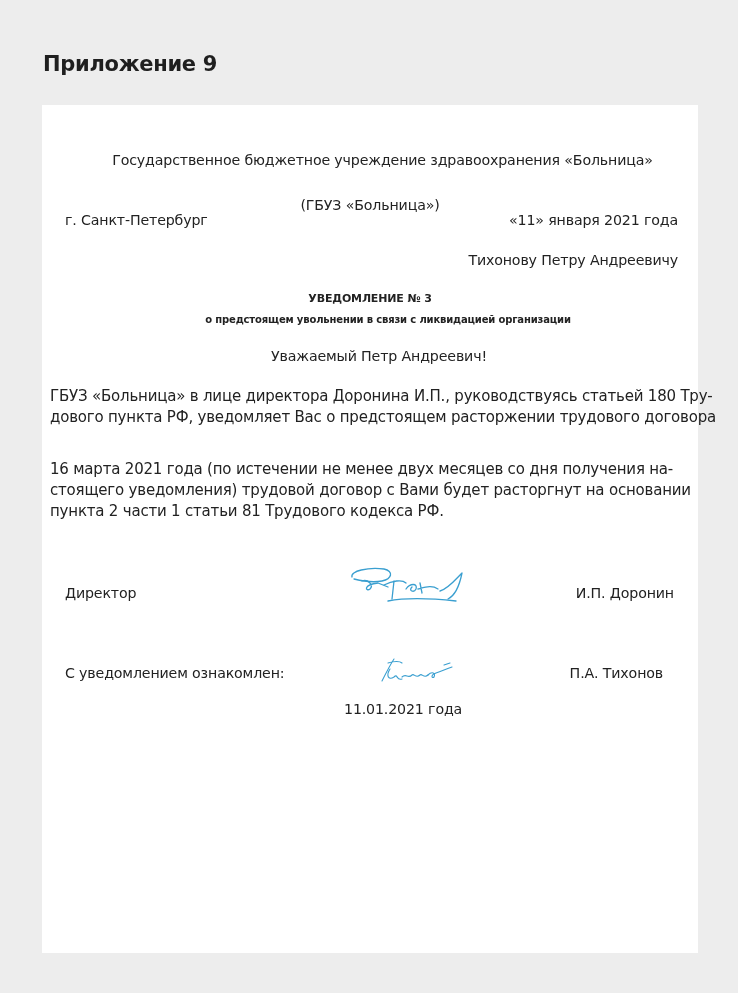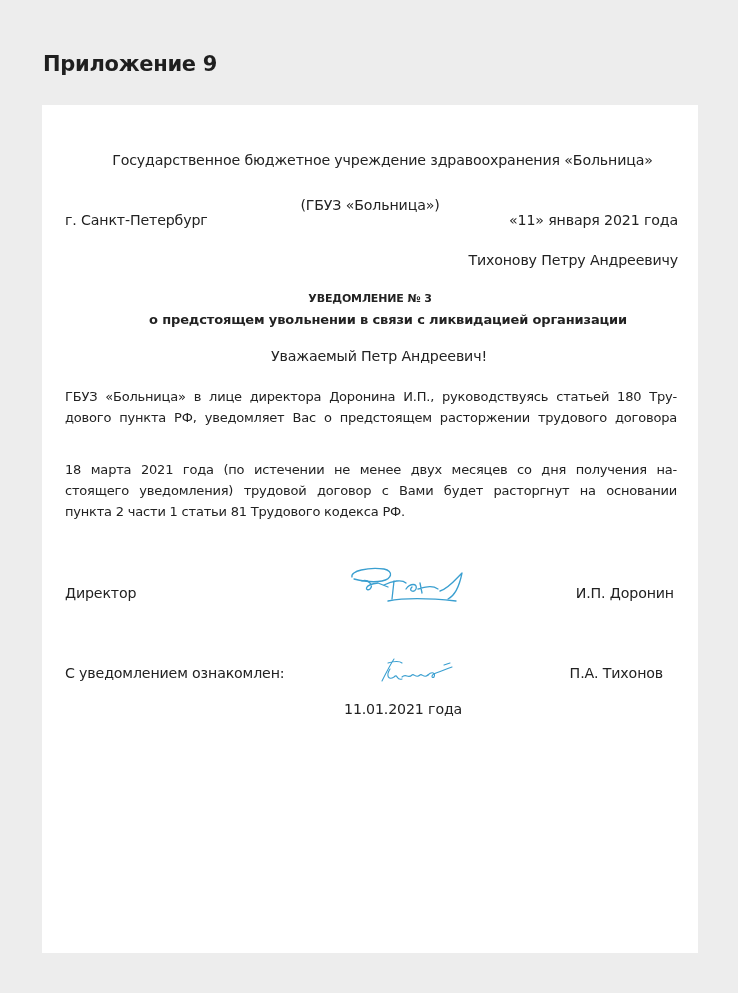--- a/index.html
+++ b/index.html
@@ -28,25 +28,25 @@
     white-space: nowrap;
     letter-spacing: -0.15px;
   }
   .center { left: 0; right: 0; text-align: center; }
   .org { top: 45px; padding-left: 25px; }
   .org2 { top: 66px; margin-top: 24px; }
   .city { left: 23px; top: 105px; }
   .date { right: 20px; top: 105px; }
   .addressee { right: 20px; top: 145px; }
   .doc-title { top: 183px; font-weight: bold; font-size: 11px; }
-  .doc-subtitle { top: 204px; font-weight: bold; font-size: 13px; margin-left: 36px; }
+  .doc-subtitle { top: 204px; font-weight: bold; font-size: 10px; margin-left: 36px; }
   .greeting { top: 241px; padding-left: 18px; }
   .para {
-    position: absolute; left: 23px; width: 612px;
-    font-size: 13px; line-height: 21px;
+    position: absolute; left: 8px; width: 612px;
+    font-size: 15px; line-height: 21px;
     text-align: justify; letter-spacing: -0.2px;
     hyphens: manual;
   }
   .para1 { top: 281px; }
   .para2 { top: 354px; }
   .para .line { display: block; text-align: justify; text-align-last: justify; white-space: nowrap; }
   .para .line.last { text-align-last: left; }
   .director-label { left: 23px; top: 478px; }
   .director-name { right: 24px; top: 478px; }
   .ack-label { left: 23px; top: 558px; }
@@ -74,21 +74,21 @@
   <div class="t center doc-subtitle">о предстоящем увольнении в связи с ликвидацией организации</div>
 
   <div class="t center greeting">Уважаемый Петр Андреевич!</div>
 
   <div class="para para1">
     <span class="line">ГБУЗ «Больница» в лице директора Доронина И.П., руководствуясь статьей 180 Тру-</span>
     <span class="line">дового пункта РФ, уведомляет Вас о предстоящем расторжении трудового договора</span>
   </div>
 
   <div class="para para2">
-    <span class="line">18 марта 2021 года (по истечении не менее двух месяцев со дня получения на-</span>
+    <span class="line">16 марта 2021 года (по истечении не менее двух месяцев со дня получения на-</span>
     <span class="line">стоящего уведомления) трудовой договор с Вами будет расторгнут на основании</span>
     <span class="line last">пункта 2 части 1 статьи 81 Трудового кодекса РФ.</span>
   </div>
 
   <div class="t director-label">Директор</div>
   <svg class="sig sig1" viewBox="0 0 124 42">
     <g fill="none" stroke="#3a9fd0" stroke-width="1.3" stroke-linecap="round" stroke-linejoin="round">
       <path d="M4 12 C 2 6, 20 2, 36 4 C 46 6, 44 14, 34 16 C 24 18, 14 16, 6 14"></path>
       <path d="M14 16 C 20 14, 26 20, 22 24 C 18 27, 14 20, 30 18 L 40 22"></path>
       <path d="M36 20 C 44 16, 54 14, 58 18 M 46 16 L 44 34"></path>

